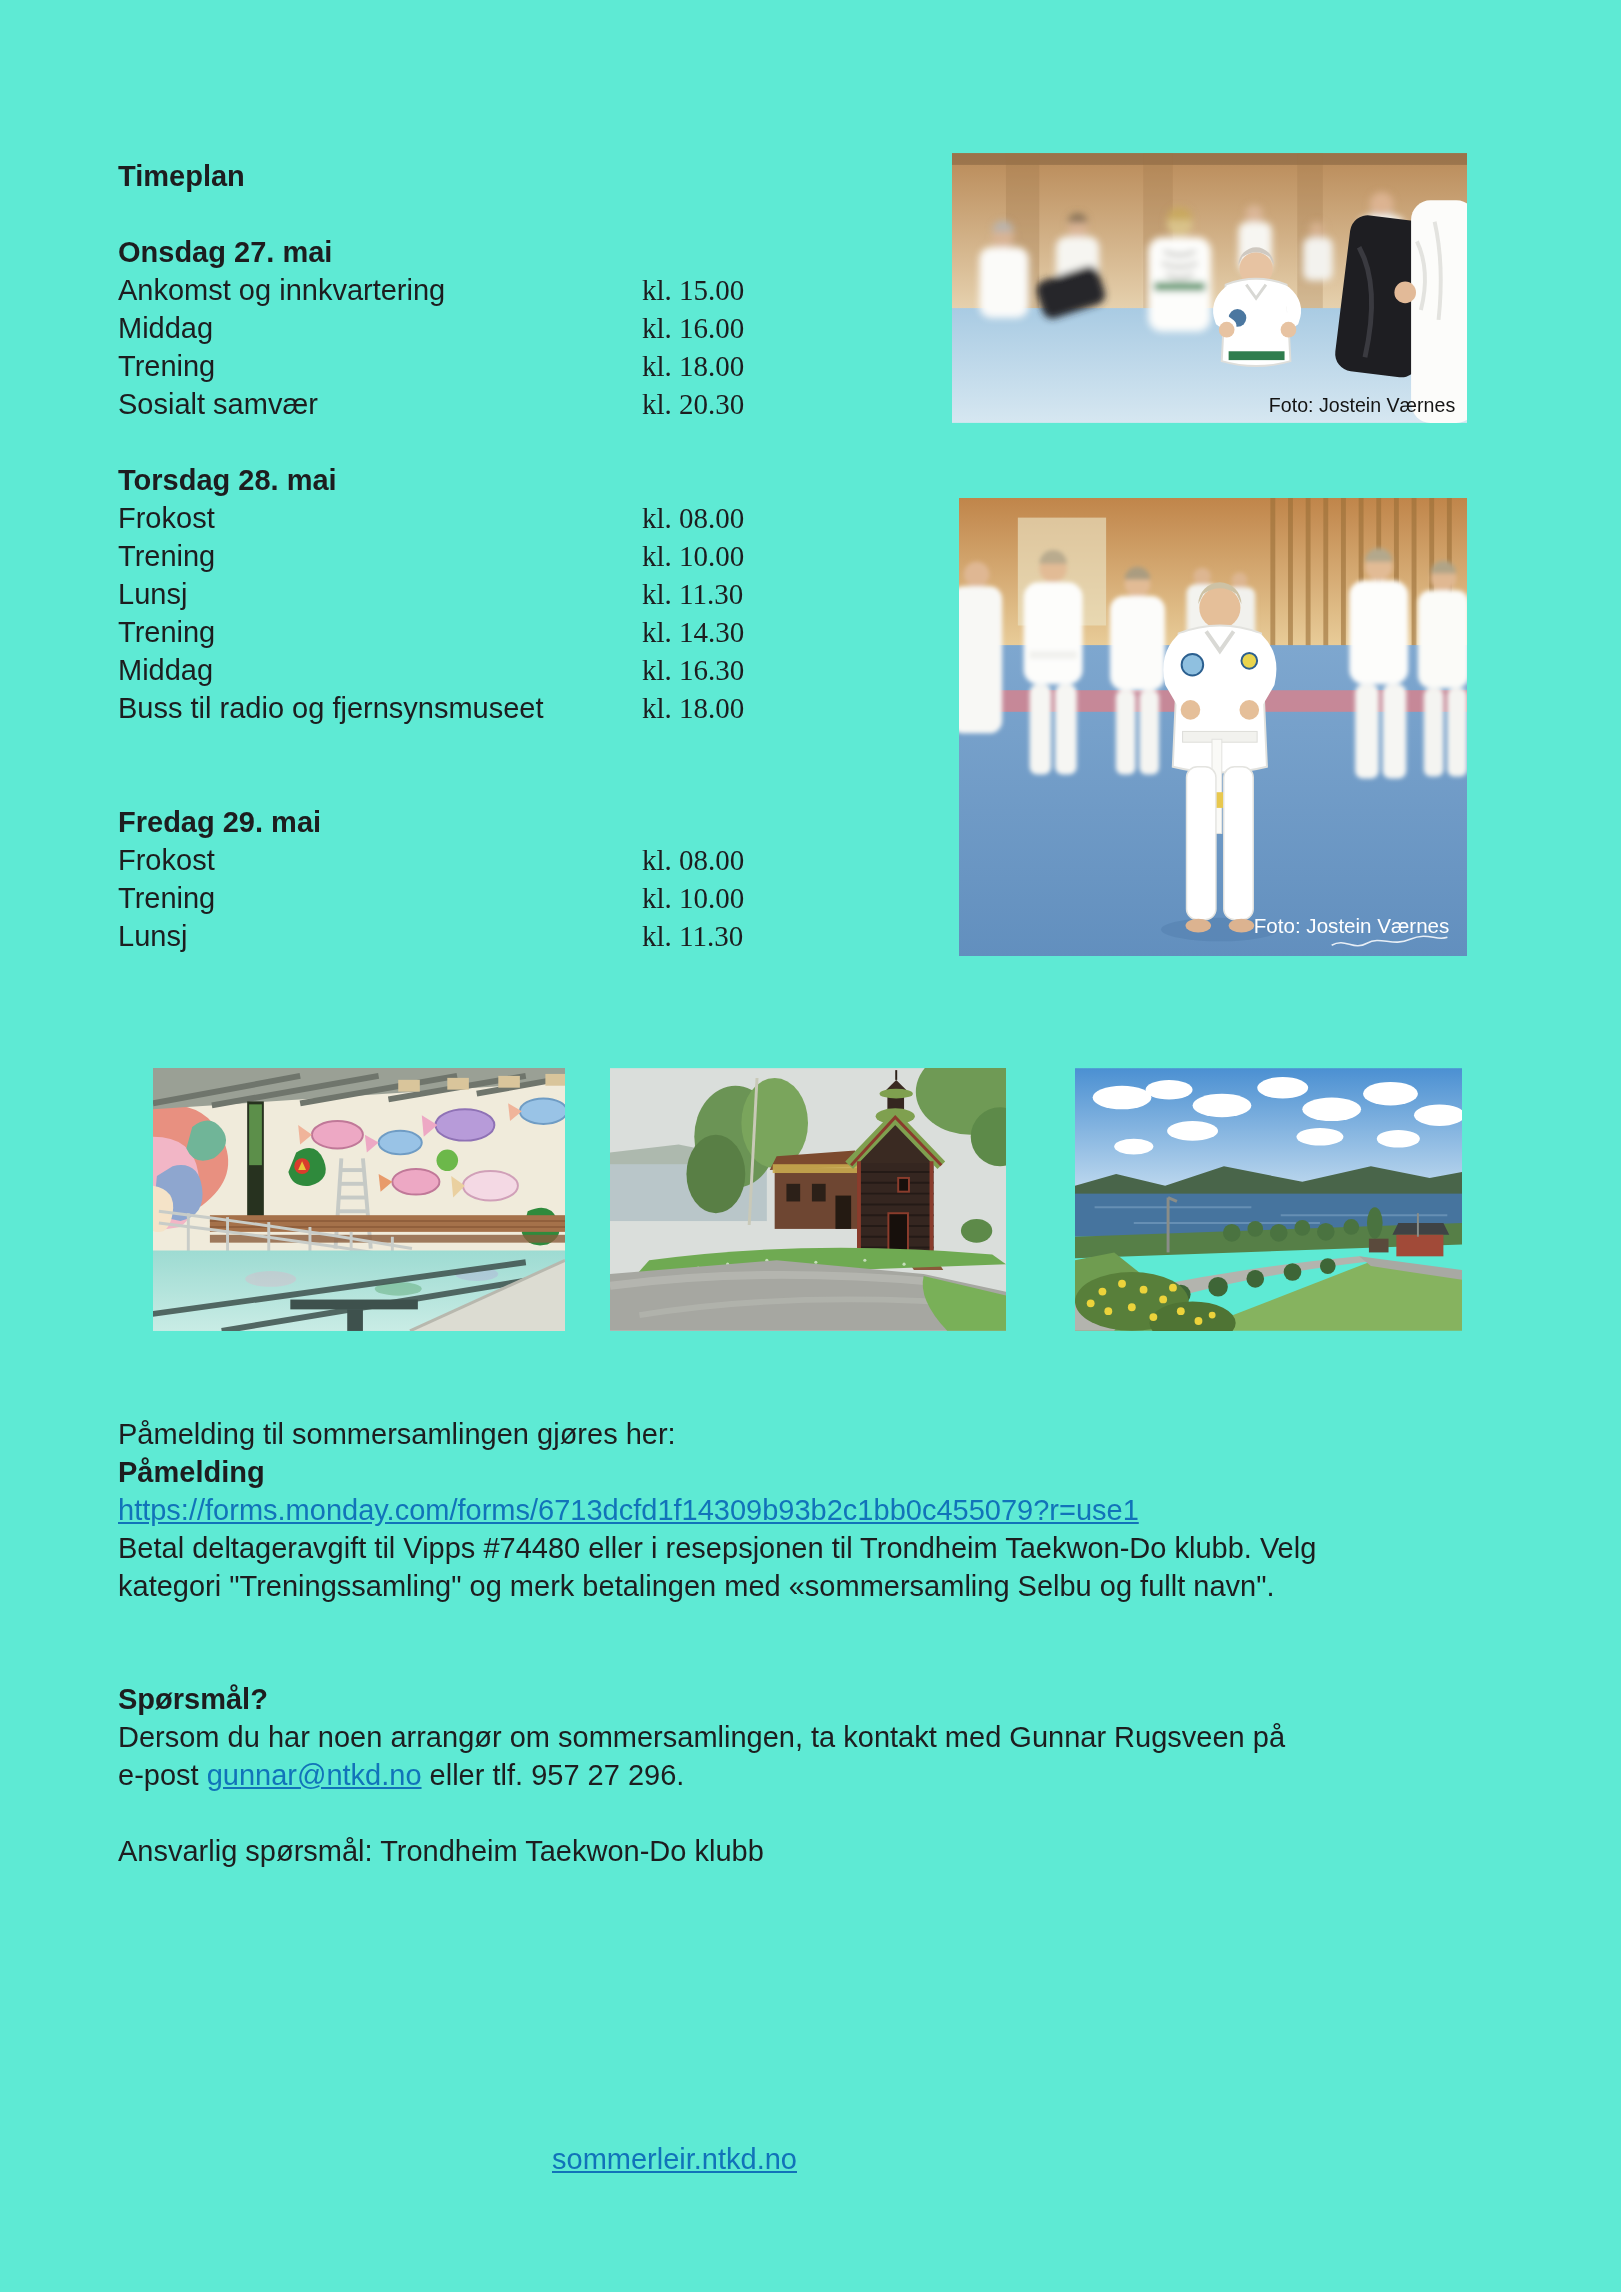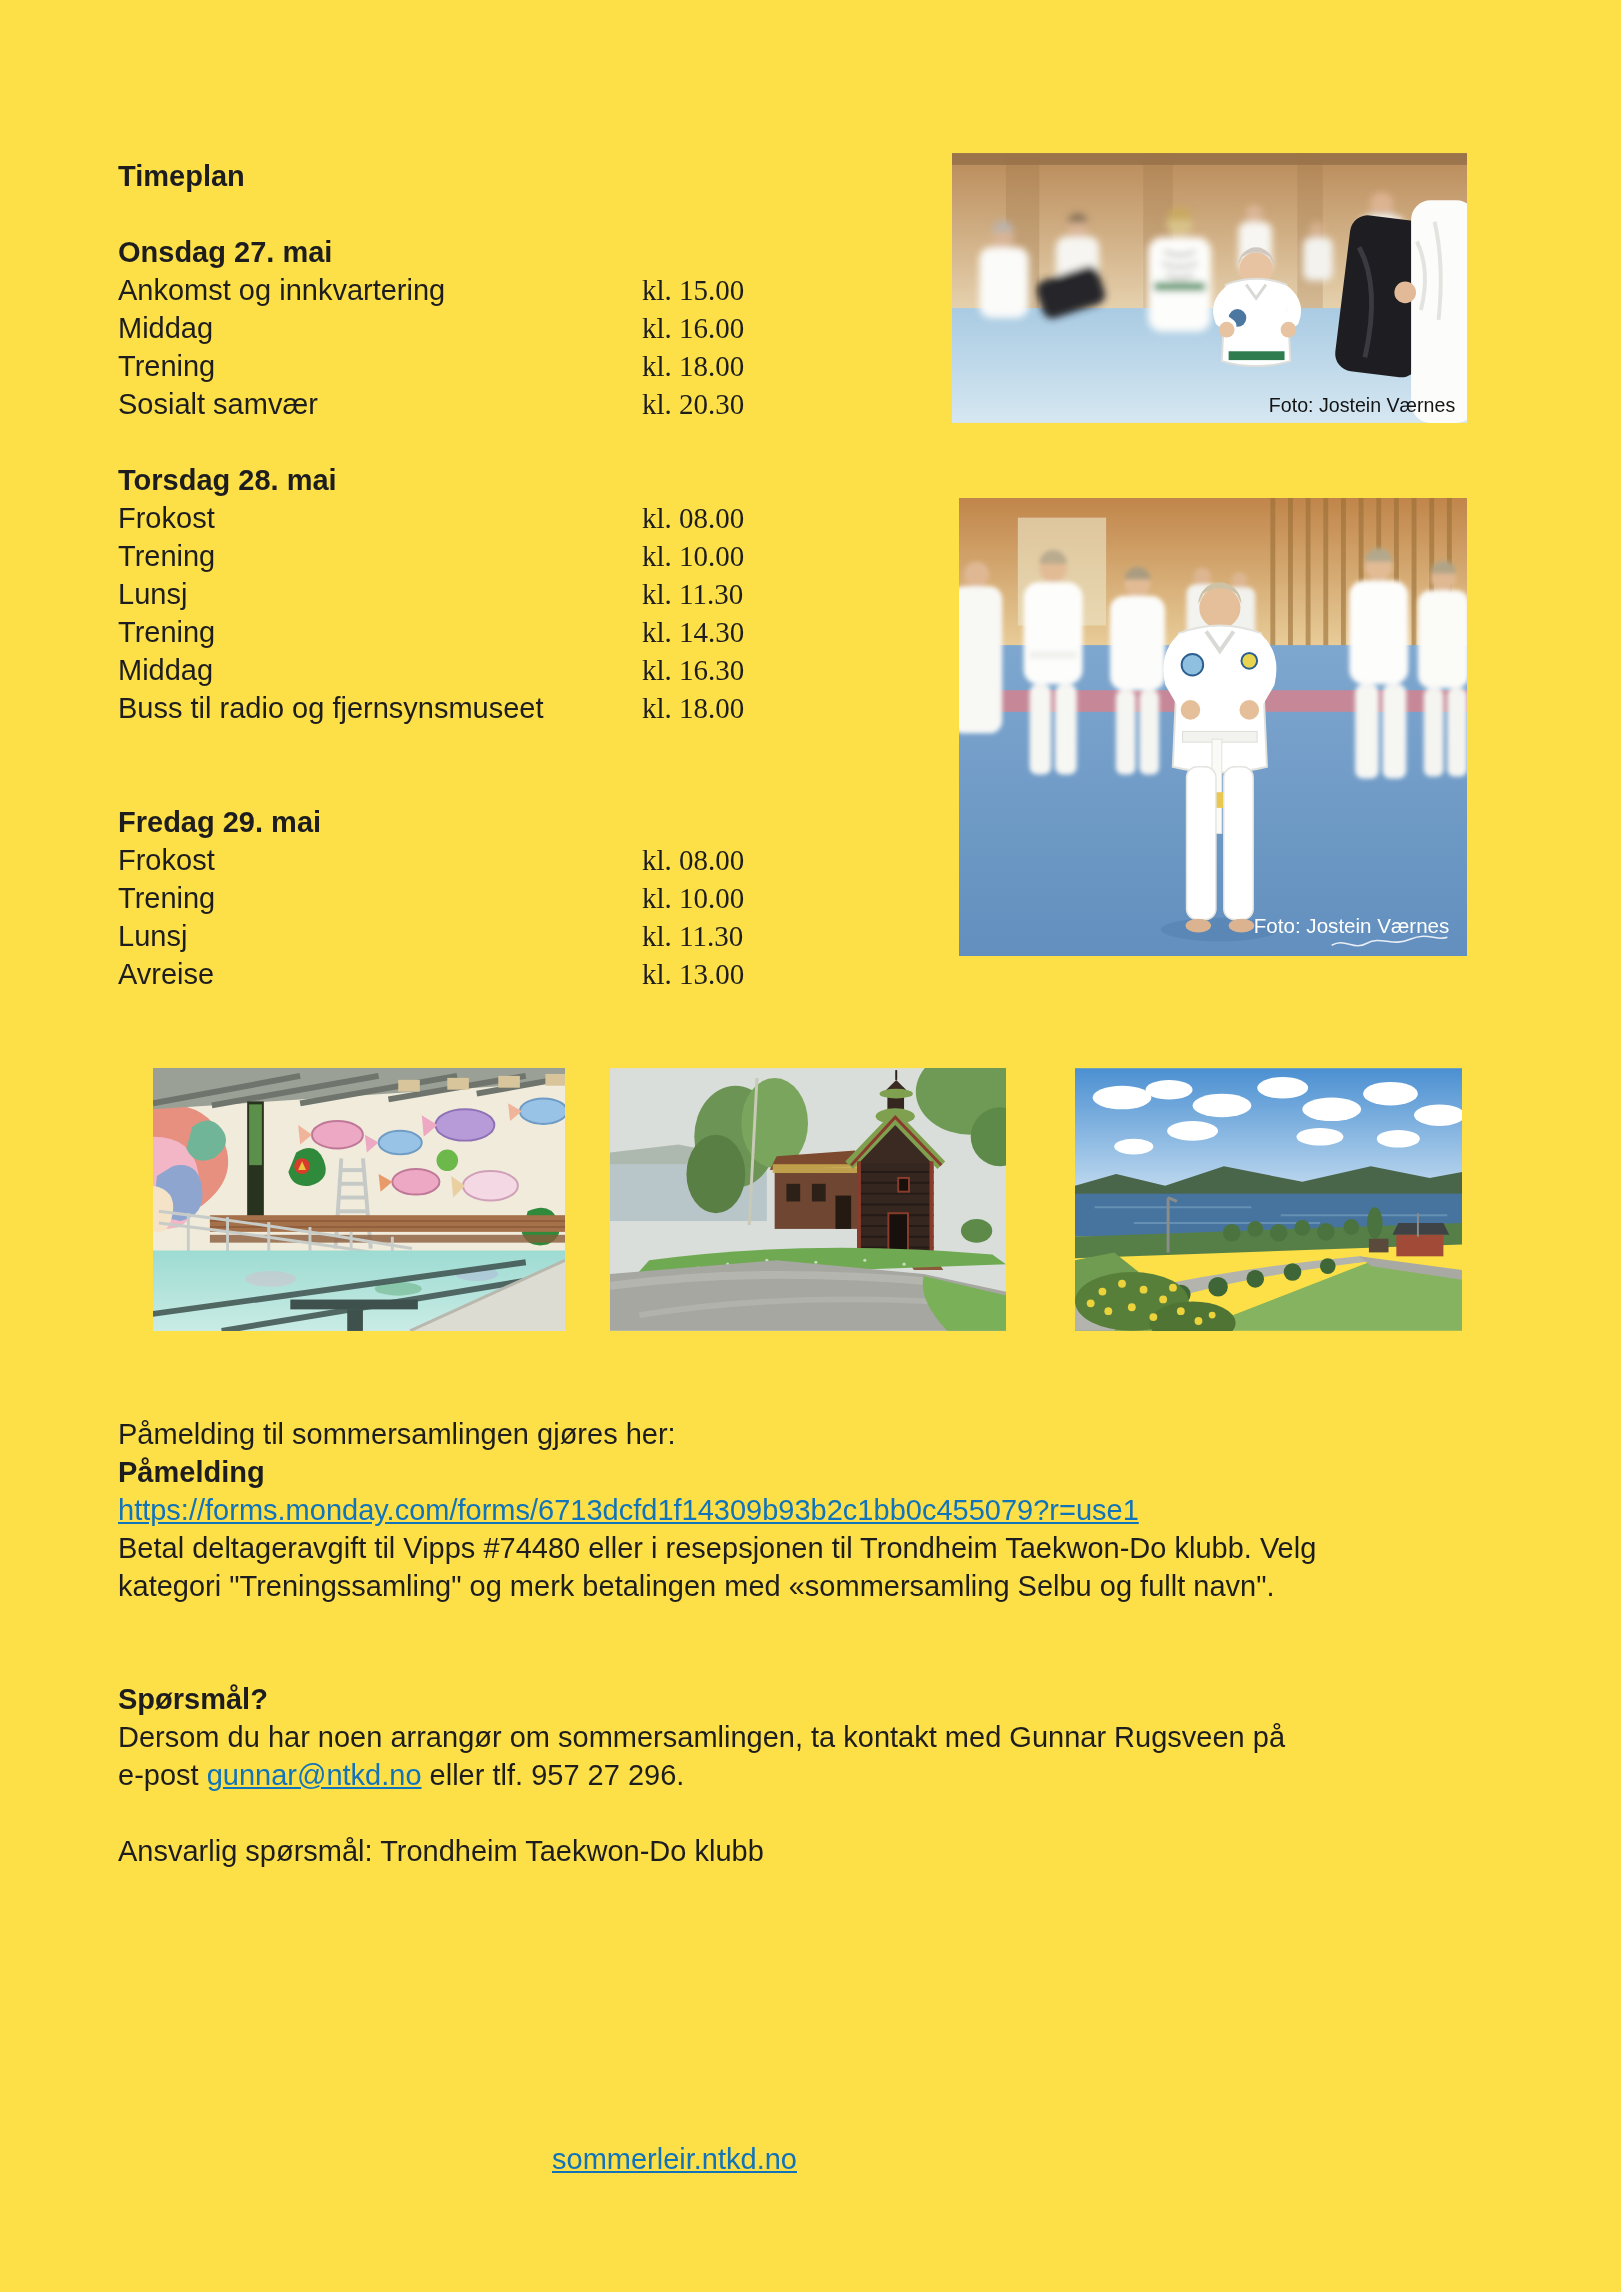--- a/index.html
+++ b/index.html
@@ -1,16 +1,16 @@
 <!DOCTYPE html>
 <html><head>
 <meta charset="utf-8">
 <style>
   html,body{margin:0;padding:0;background:#ffffff;}
-  .page{position:relative;width:1621px;height:2293px;background:#fde047;
+  .page{position:relative;width:1621px;height:2293px;background:#5eead4;
         font-family:"Liberation Sans",sans-serif;color:#1d1d1f;overflow:hidden;}
   .tblock{position:absolute;left:118px;width:1294px;}
   .line{height:38px;line-height:38px;font-size:29px;position:relative;white-space:pre;}
   .spacer{height:38px;}
   .bold{font-weight:bold;}
   .time{position:absolute;left:524px;top:0;font-family:Liberation Serif, serif;}
   a.link, span.linkish{color:#1173b9;text-decoration:underline;cursor:pointer;}
   .photo{position:absolute;overflow:hidden;}
   .photo svg{display:block;}
   .footer{position:absolute;left:0;top:2140px;width:1349px;text-align:center;
@@ -39,21 +39,20 @@
     <div class="line"><span>Trening</span><span class="time">kl. 14.30</span></div>
     <div class="line"><span>Middag</span><span class="time">kl. 16.30</span></div>
     <div class="line"><span>Buss til radio og fjernsynsmuseet</span><span class="time">kl. 18.00</span></div>
     <div class="spacer"></div>
     <div class="spacer"></div>
 
     <div class="line bold">Fredag 29. mai</div>
     <div class="line"><span>Frokost</span><span class="time">kl. 08.00</span></div>
     <div class="line"><span>Trening</span><span class="time">kl. 10.00</span></div>
     <div class="line"><span>Lunsj</span><span class="time">kl. 11.30</span></div>
-    <div class="line"><span>Avreise</span><span class="time">kl. 13.00</span></div>
   </div>
 
   <div class="photo" style="left:952px;top:153px;width:515px;height:270px">
     <svg width="515" height="270" viewBox="0 0 525 275">
       <defs>
         <linearGradient id="p1wall" x1="0" y1="0" x2="0" y2="1">
           <stop offset="0" stop-color="#b98a58"></stop>
             <stop offset="1" stop-color="#e9d6b4"></stop>
         </linearGradient>
         <linearGradient id="p1mat" x1="0" y1="0" x2="0" y2="1">

